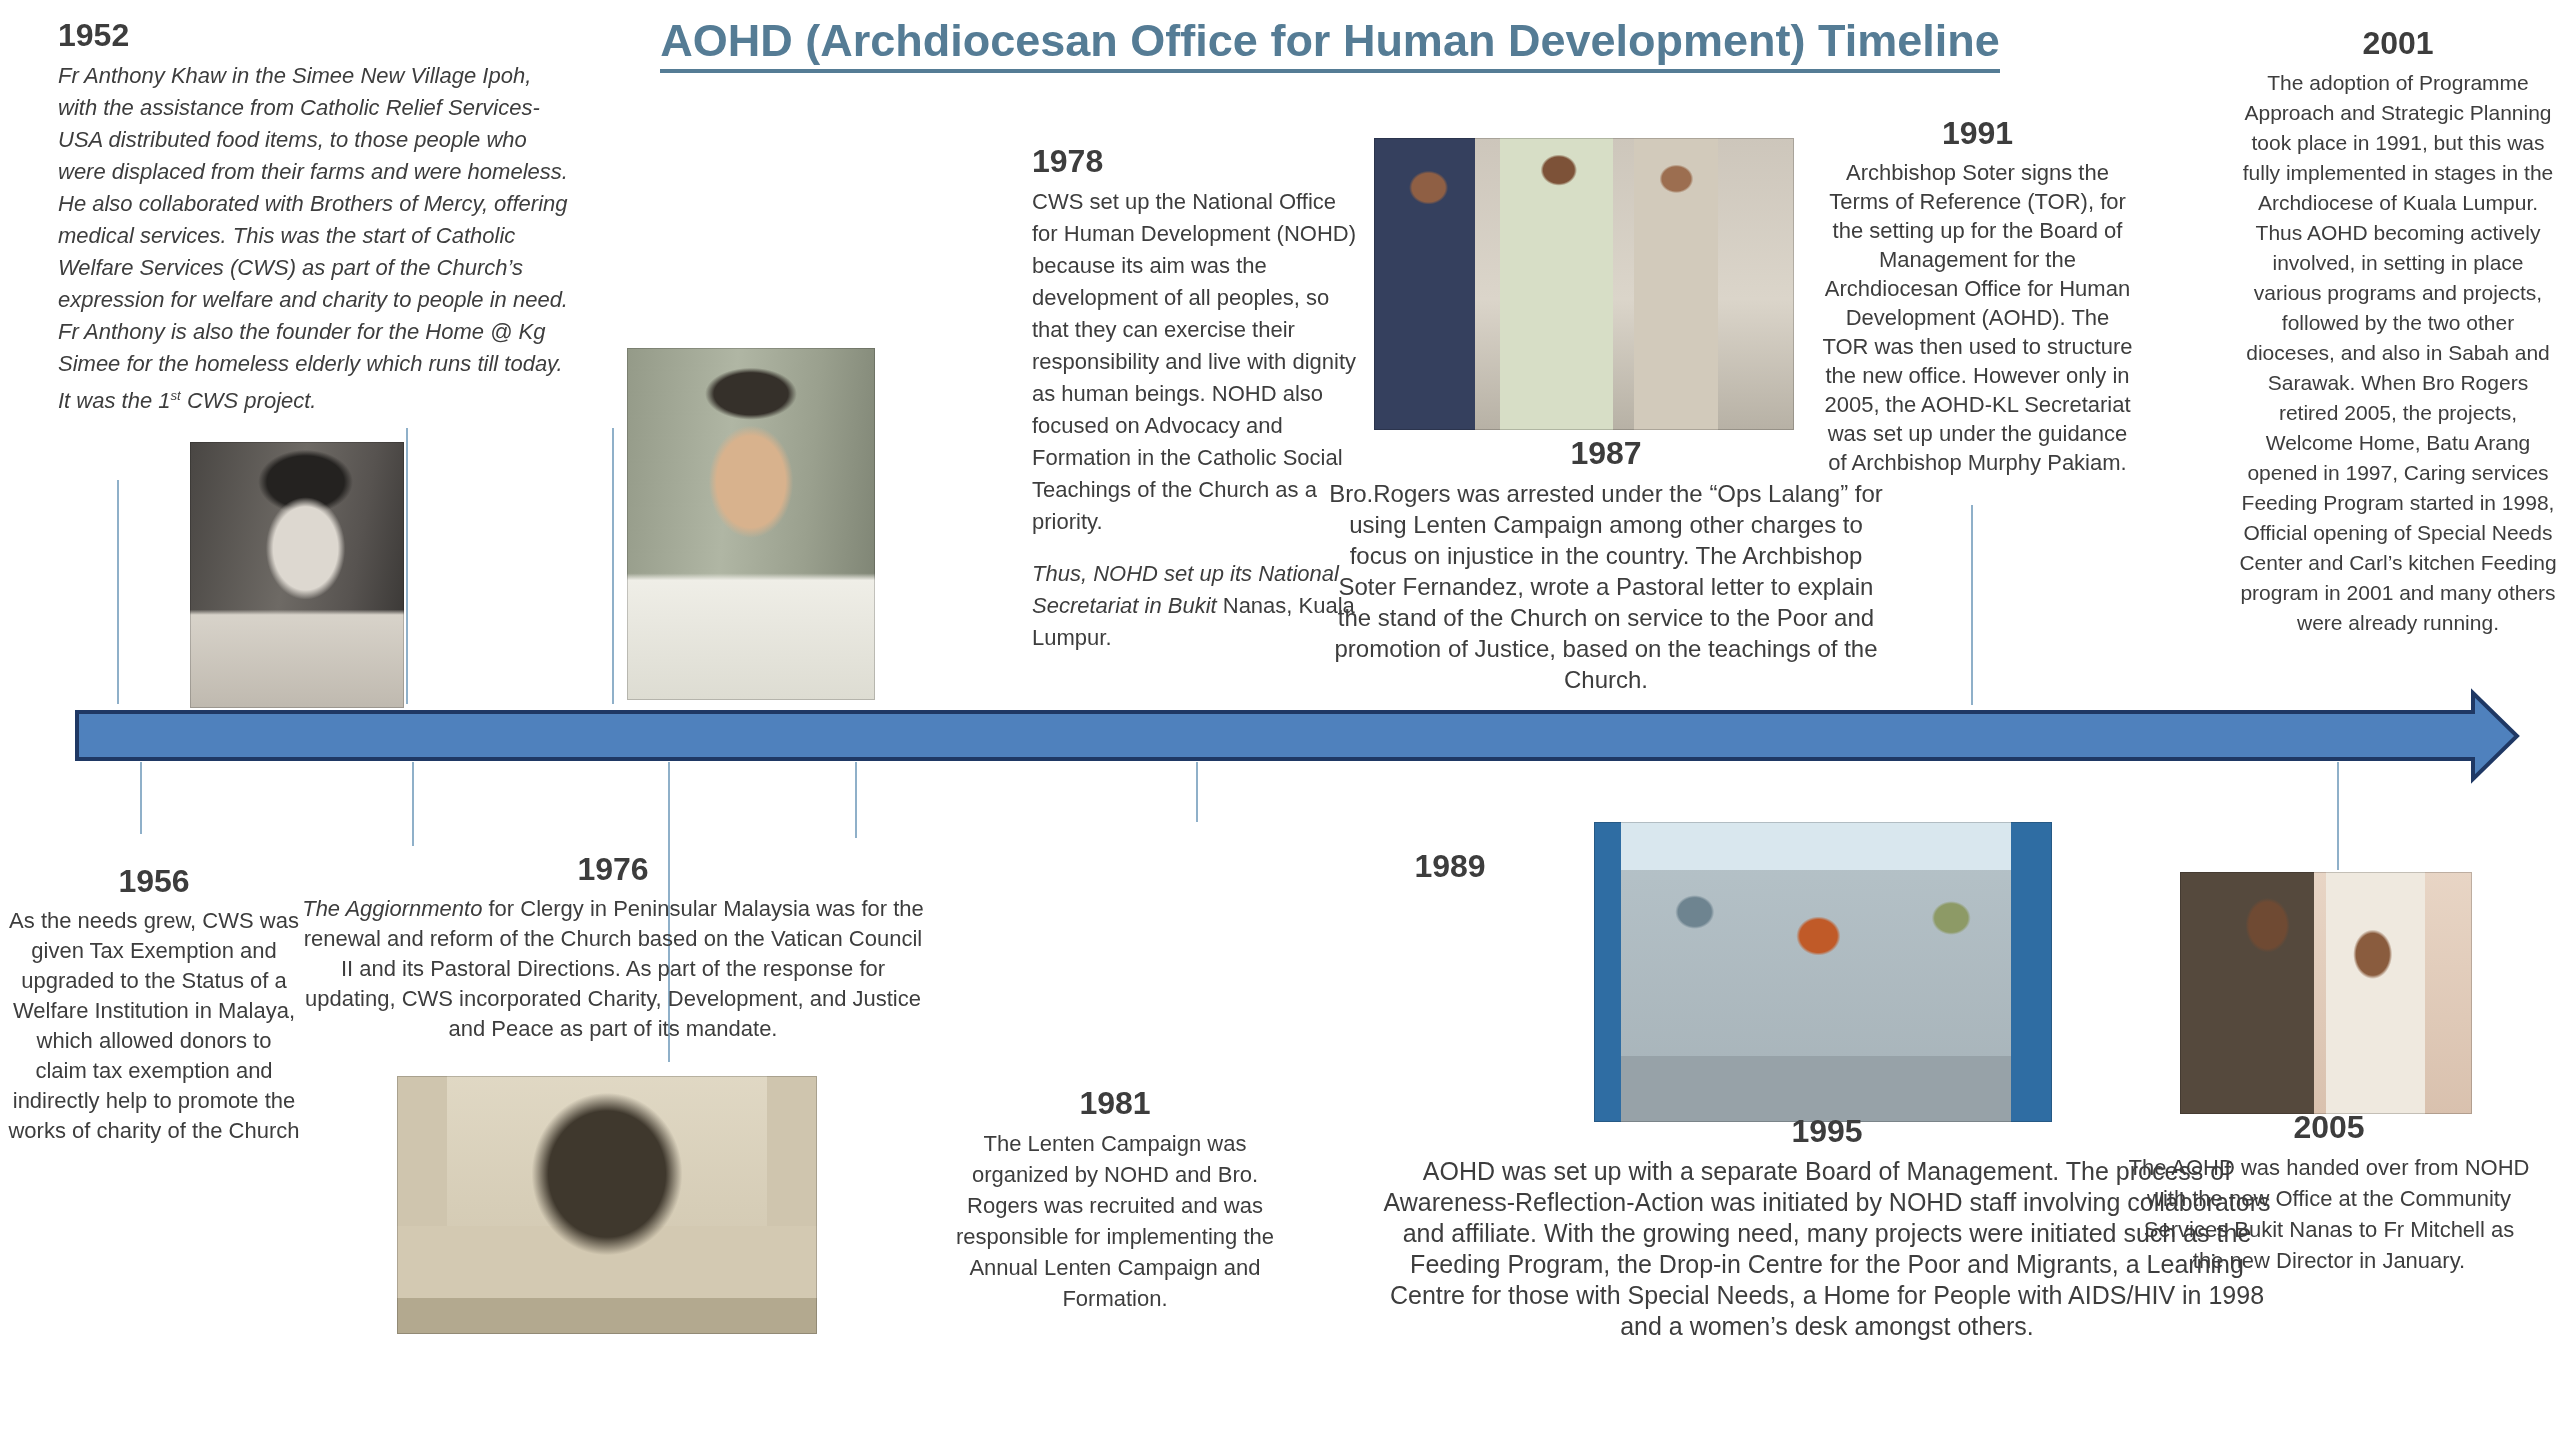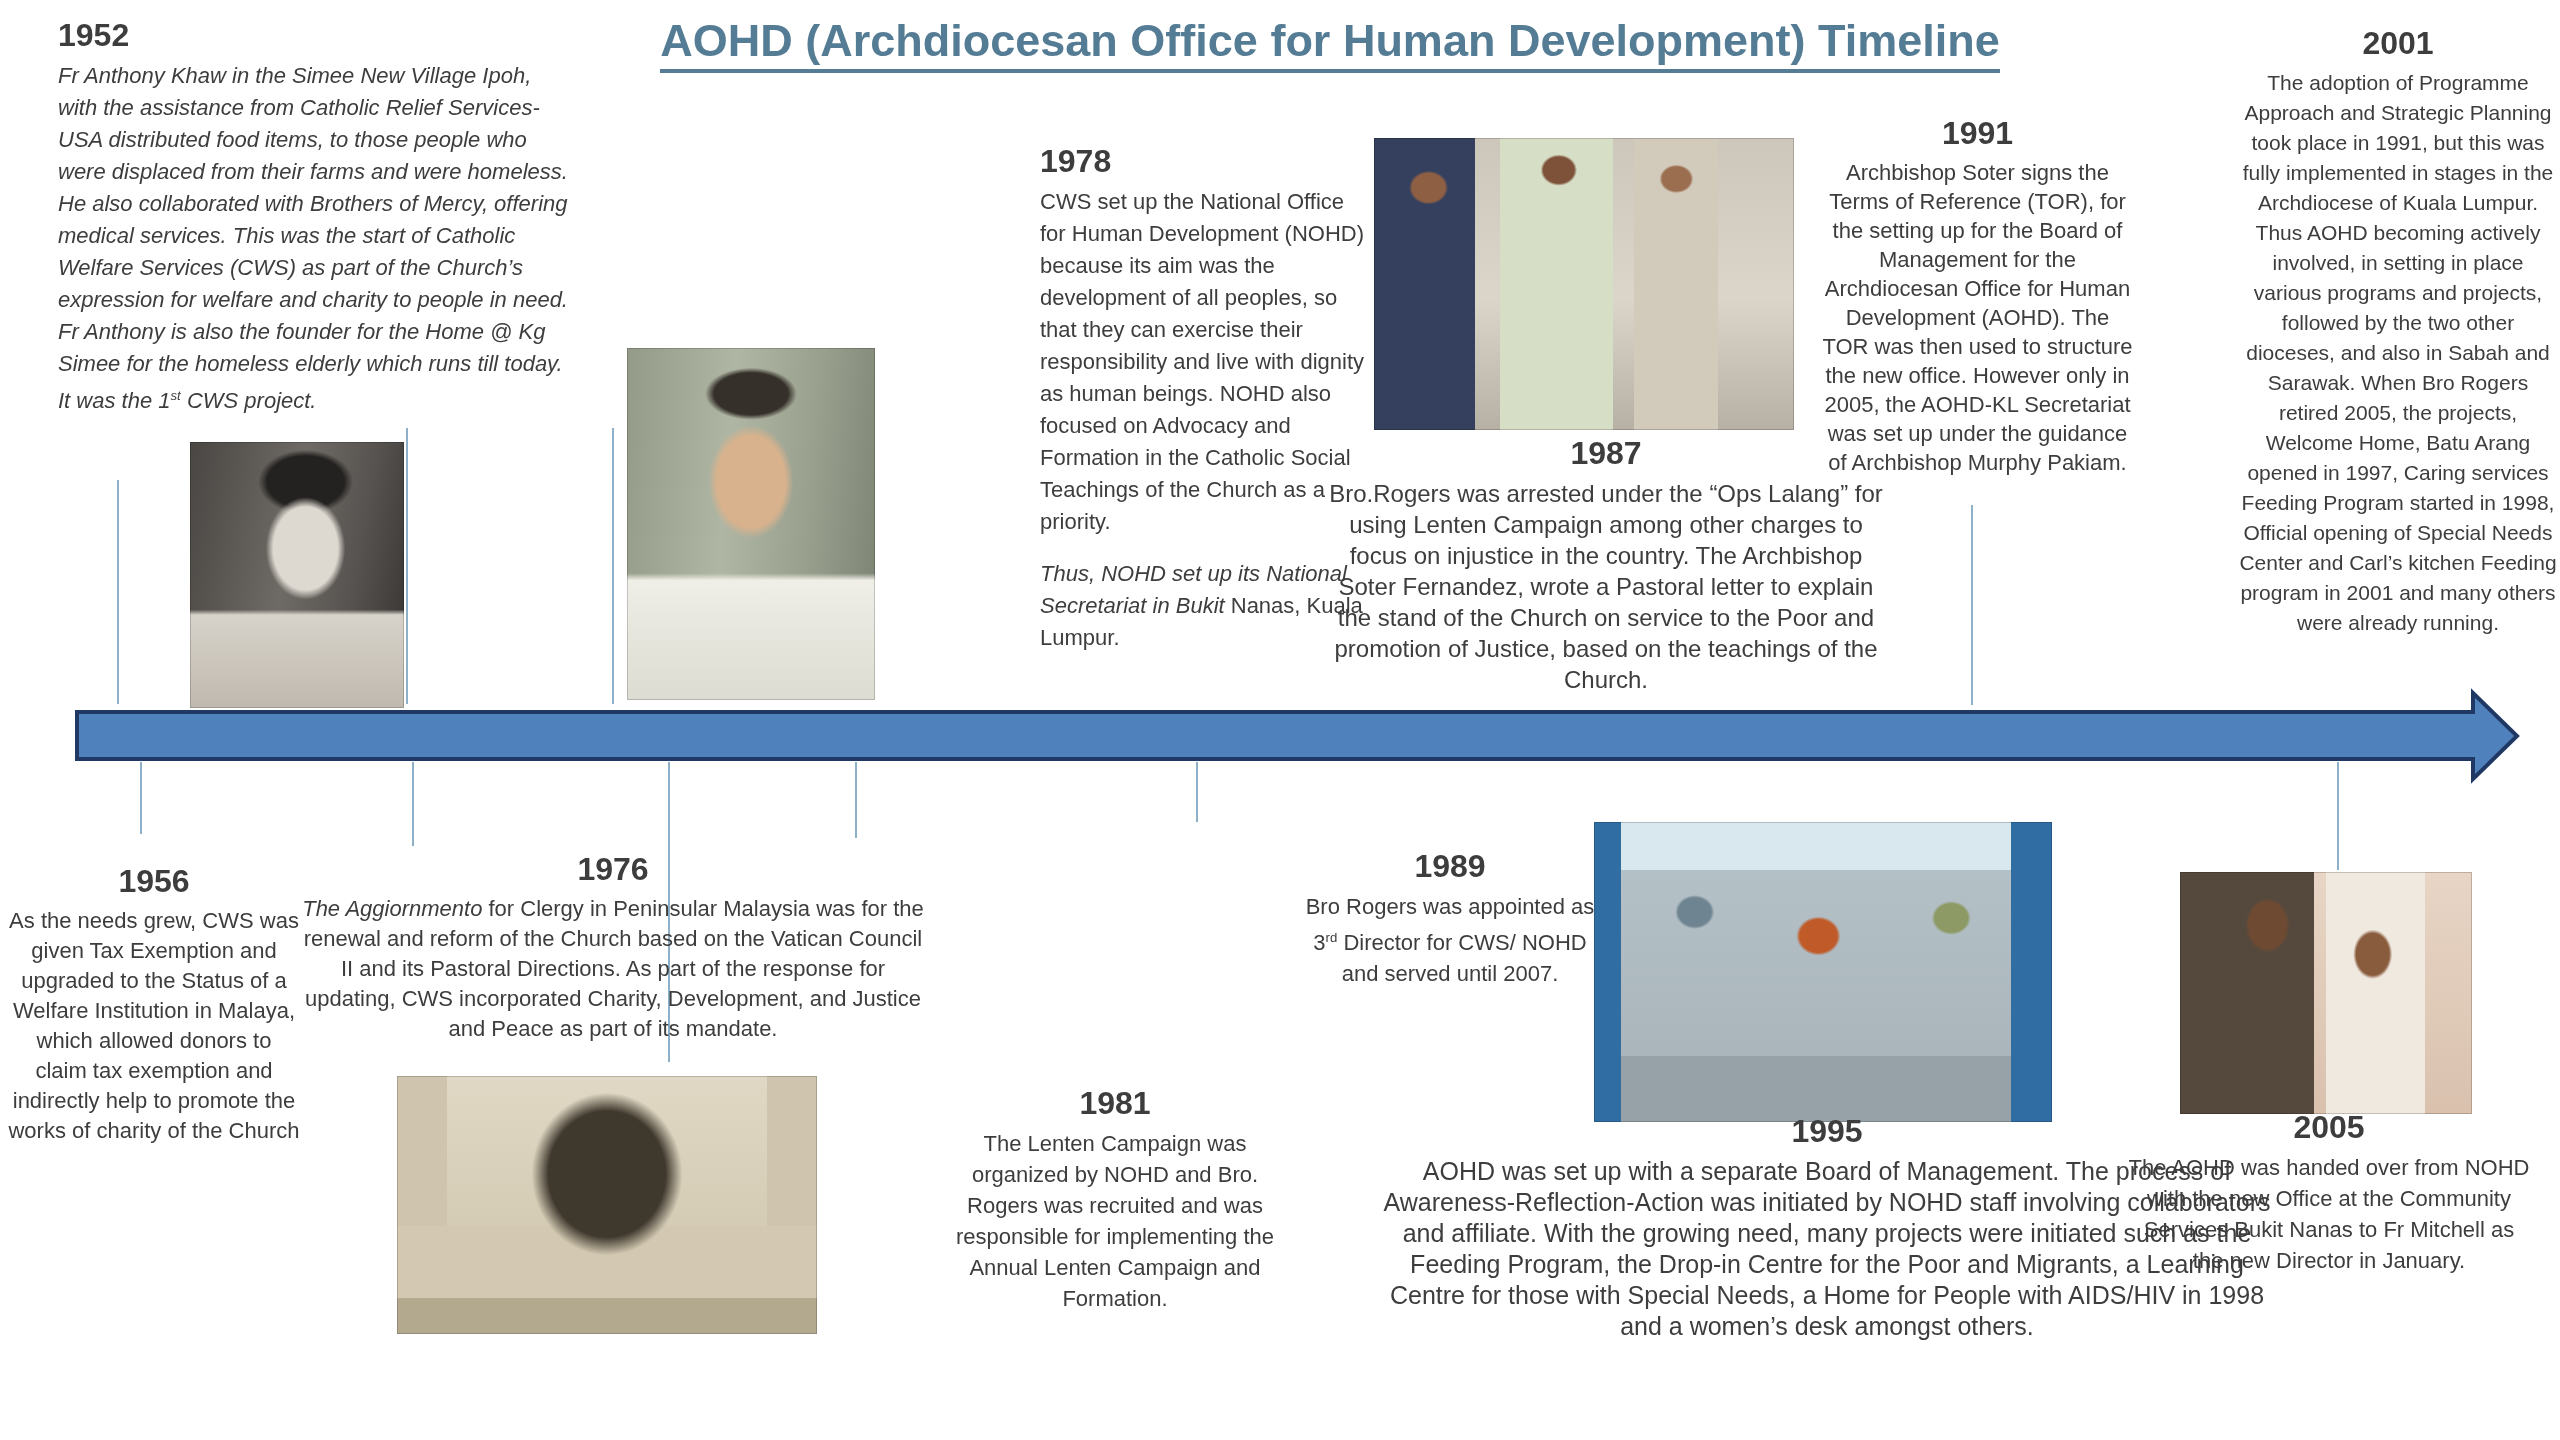--- a/index.html
+++ b/index.html
@@ -22,21 +22,21 @@
   .year{font-weight:700;font-size:32px;margin:0 0 10px 0;line-height:30px;}
   .body{font-size:22px;line-height:30px;}
   .ta-c{text-align:center;}
   .ta-j{text-align:justify;}
   .sup{vertical-align:super;font-size:60%;}
   .it{font-style:italic;}
   .note{margin-top:20px;}
 
   #e1952{left:58px;top:20px;width:515px;}   #e1952 .body{line-height:32px;font-style:italic;}
   #e1973{left:598px;top:98px;width:398px;}  #e1973 .body{line-height:33px;}
-  #e1978{left:1032px;top:146px;width:330px;margin-left:8px;} #e1978 .body{line-height:32px;}
+  #e1978{left:1032px;top:146px;width:330px;} #e1978 .body{line-height:32px;}
   #e1987{left:1320px;top:438px;width:572px;} #e1987 .body{font-size:24px;line-height:31px;}
   #e1991{left:1820px;top:118px;width:315px;} #e1991 .body{line-height:29px;}
   #e2001{left:2238px;top:28px;width:320px;}  #e2001 .body{font-size:21px;line-height:30px;}
   #e1956{left:8px;top:866px;width:292px;}
   #e1976{left:298px;top:854px;width:630px;}
   #e1981{left:945px;top:1088px;width:340px;}  #e1981 .body{line-height:31px;}
   #e1989{left:1252px;top:851px;width:300px;margin-left:48px;}  #e1989 .body{line-height:31px;}
   #e1995{left:1383px;top:1116px;width:888px;} #e1995 .body{font-size:25px;line-height:31px;}
   #e2005{left:2128px;top:1112px;width:402px;} #e2005 .body{line-height:31px;}
 
@@ -147,21 +147,20 @@
     <div class="body ta-c"><span class="it">The Aggiornmento</span><span> for Clergy in Peninsular Malaysia was for the renewal and reform of the Church based on the Vatican Council II and its Pastoral Directions. As part of the response for updating, CWS incorporated Charity, Development, and Justice and Peace as part of its mandate.</span></div>
   </section>
 
   <section class="event" id="e1981">
     <div class="year ta-c">1981</div>
     <div class="body ta-c">The Lenten Campaign was organized by NOHD and Bro. Rogers was recruited and was responsible for implementing the Annual Lenten Campaign and Formation.</div>
   </section>
 
   <section class="event" id="e1989">
     <div class="year ta-c">1989</div>
-    <div class="body ta-c"><span>Bro Rogers was appointed as 3</span><span class="sup">rd</span><span> Director for CWS/ NOHD and served until 2007.</span></div>
   </section>
 
   <section class="event" id="e1995">
     <div class="year ta-c">1995</div>
     <div class="body ta-c">AOHD was set up with a separate Board of Management. The process of Awareness-Reflection-Action was initiated by NOHD staff involving collaborators and affiliate. With the growing need, many projects were initiated such as the Feeding Program, the Drop-in Centre for the Poor and Migrants, a Learning Centre for those with Special Needs, a Home for People with AIDS/HIV in 1998 and a women’s desk amongst others.</div>
   </section>
 
   <section class="event" id="e2005">
     <div class="year ta-c">2005</div>
     <div class="body ta-c">The AOHD was handed over from NOHD with the new Office at the Community Services Bukit Nanas to Fr Mitchell as the new Director in January.</div>

